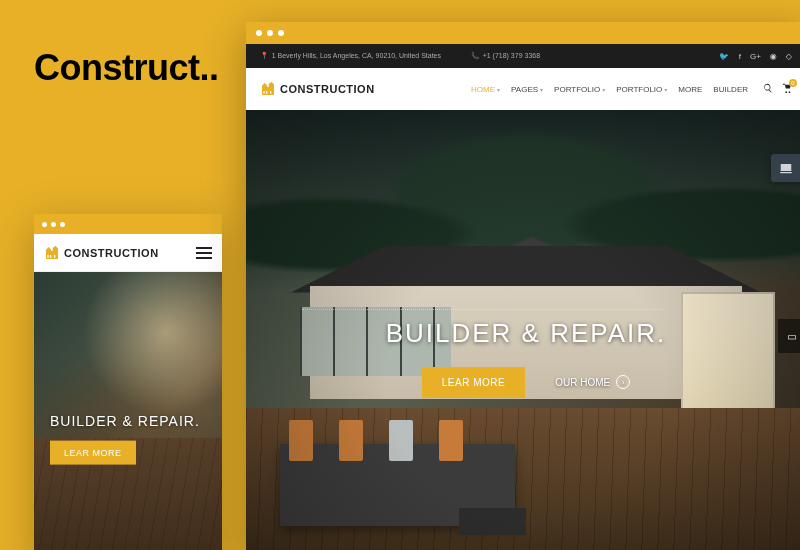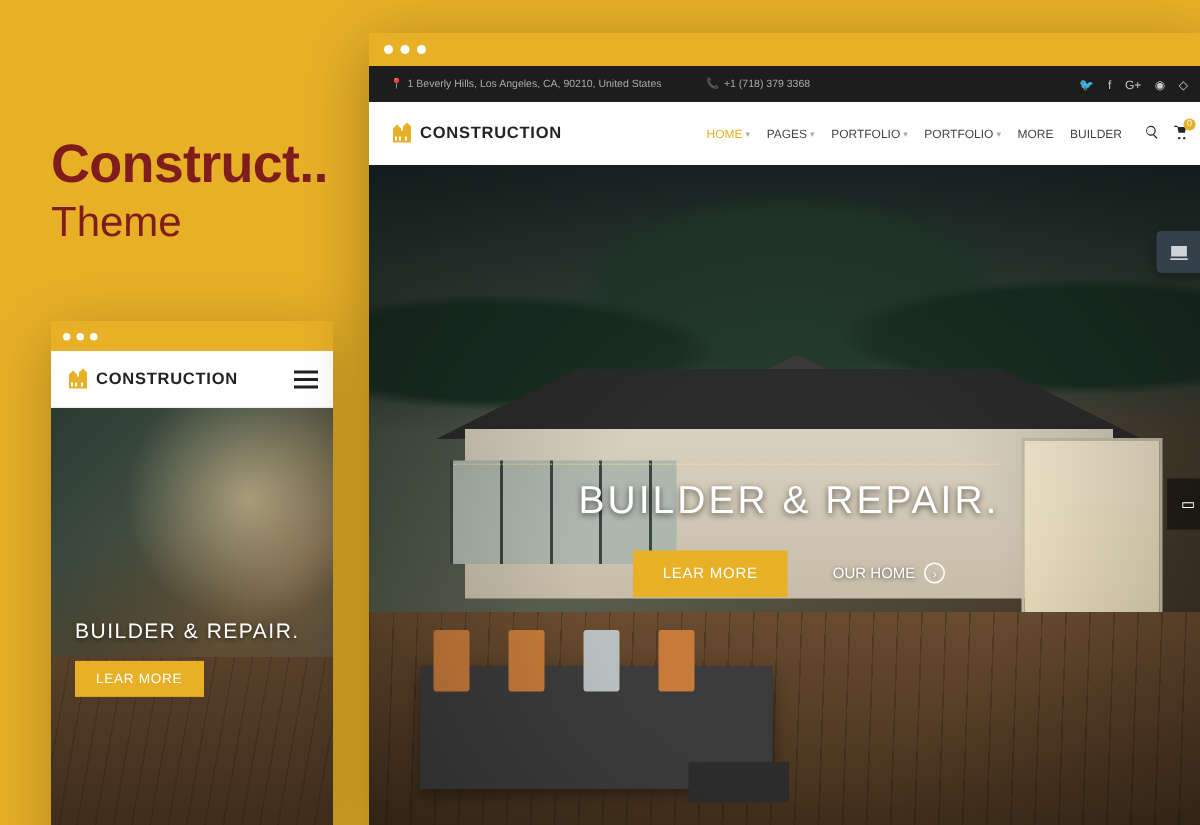--- a/index.html
+++ b/index.html
@@ -8,22 +8,21 @@
   height: 550px;
   background: #e7b027;
   font-family: -apple-system, BlinkMacSystemFont, "Segoe UI", Arial, sans-serif;
   position: relative;
   overflow: hidden;
 }
 .promo-text {
   position: absolute;
   left: 34px;
   top: 48px;
-  color: #7f1d1d;
-  margin-top: 41px;
+  color: #000000;
 }
 .promo-title {
   font-size: 36px;
   font-weight: 700;
   line-height: 1.1;
   letter-spacing: -0.5px;
 }
 .promo-sub {
   font-size: 28px;
   font-weight: 300;
@@ -217,21 +216,20 @@
 
 .side-arrow{position:absolute;right:0;top:50%;transform:translateY(-50%);width:28px;height:34px;background:rgba(0,0,0,0.5);color:#fff;display:flex;align-items:center;justify-content:center;font-size:10px;}
 .float-badge{position:absolute;right:-1px;top:28%;width:30px;height:28px;background:#34404a;color:#d0d4d8;display:flex;align-items:center;justify-content:center;border-radius:3px 0 0 3px;box-shadow:0 2px 6px rgba(0,0,0,0.3);}
 .float-badge svg{width:14px;height:14px;fill:currentColor;}
 </style>
 </head>
 <body>
 
 <div class="promo-text">
   <div class="promo-title">Construct..</div>
-  <div class="promo-sub">Theme</div>
 </div>
 
 <div class="mobile">
   <div class="mobile-chrome">
     <span class="dot"></span>
       <span class="dot"></span>
       <span class="dot"></span>
   </div>
   <div class="mobile-header">
     <div class="logo">

